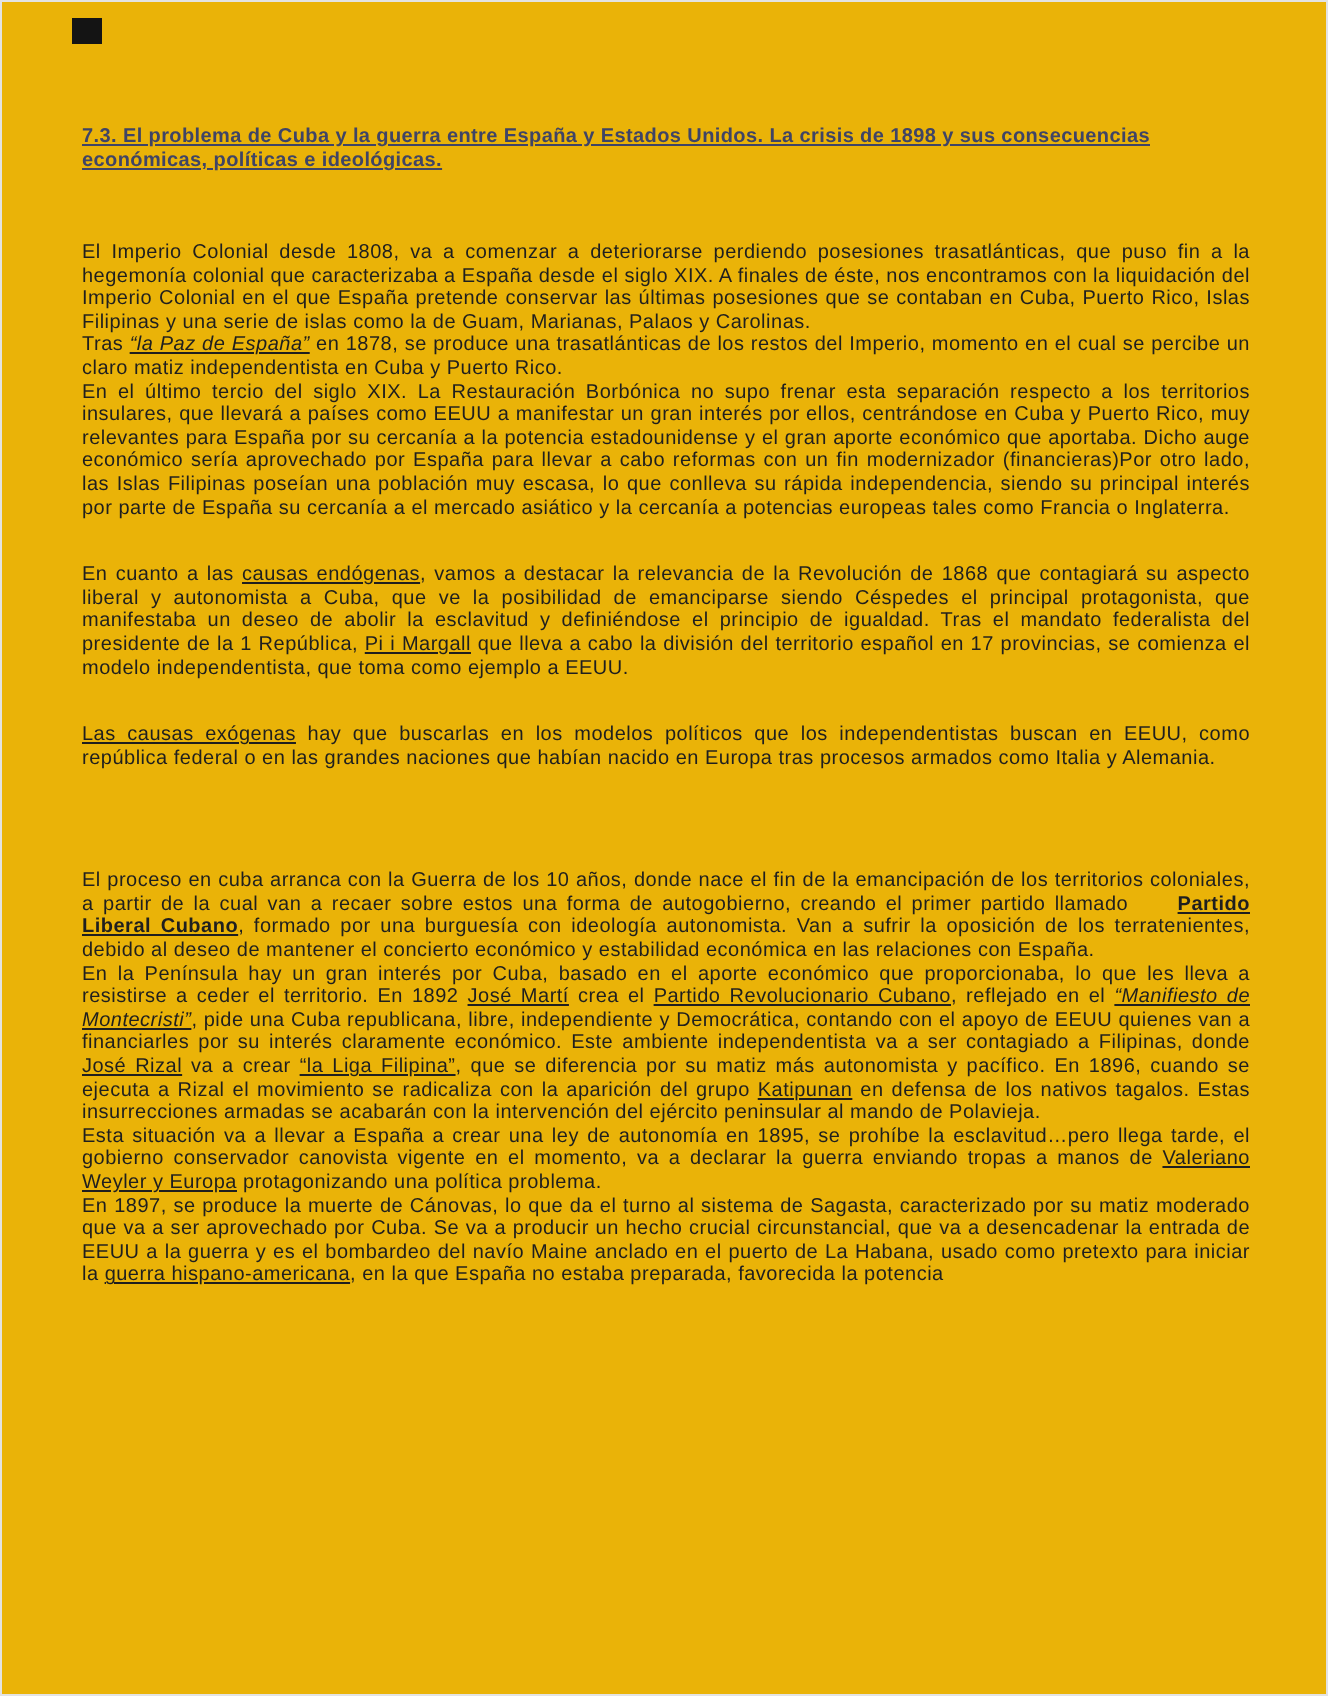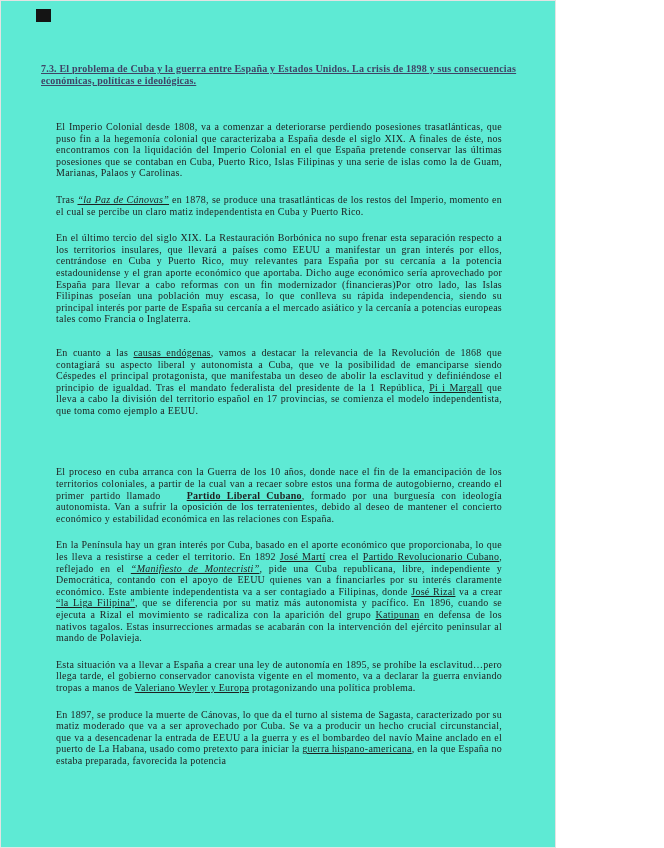--- a/index.html
+++ b/index.html
@@ -2,27 +2,27 @@
 <html><head>
 <meta charset="utf-8">
 <style>
   html, body {
     margin: 0;
     padding: 0;
     background: #ffffff;
   }
   .page {
     position: relative;
-    width: 556px;
+    width: 664px;
     height: 848px;
-    background: #5eead4;
+    background: #eab308;
     border: 1px solid #e3e3e3;
     box-sizing: border-box;
     overflow: hidden;
-    font-family: Liberation Serif, serif;
+    font-family: Liberation Sans, sans-serif;
     color: #1f1f1f;
   }
   .corner-mark {
     position: absolute;
     left: 35px;
     top: 8px;
     width: 15px;
     height: 13px;
     background: #141414;
   }
@@ -35,21 +35,21 @@
   .doc-title {
     font-size: 10px;
     line-height: 12px;
     font-weight: bold;
     color: #3f4466;
     text-decoration: underline;
     margin: 0 0 34px 0;
     letter-spacing: 0.2px;
   }
   .para {
-    margin: 15px;
+    margin: 0;
     font-size: 10px;
     line-height: 11.6px;
     letter-spacing: 0.25px;
     text-align: justify;
     color: #1f1f1f;
   }
   .sp0 { margin-top: 0; }
   .sp1 { margin-top: 22px; }
   .sp2 { margin-top: 50px; }
   .u { text-decoration: underline; }
@@ -58,22 +58,23 @@
 </style>
 </head>
 <body>
 
 <div class="page">
   <div class="corner-mark"></div>
   <div class="content">
     <h1 class="doc-title">7.3. El problema de Cuba y la guerra entre España y Estados Unidos. La crisis de 1898 y sus consecuencias económicas, políticas e ideológicas.</h1>
     <div>
         <p class="para sp0"><span>El Imperio Colonial desde 1808, va a comenzar a deteriorarse perdiendo posesiones trasatlánticas, que puso fin a la hegemonía colonial que caracterizaba a España desde el siglo XIX. A finales de éste, nos encontramos con la liquidación del Imperio Colonial en el que España pretende conservar las últimas posesiones que se contaban en Cuba, Puerto Rico, Islas Filipinas y una serie de islas como la de Guam, Marianas, Palaos y Carolinas.</span></p>
-        <p class="para sp0"><span>Tras </span><span class="u i">“la Paz de Cánovas”</span><span> en 1878, se produce una trasatlánticas de los restos del Imperio, momento en el cual se percibe un claro matiz independentista en Cuba y Puerto Rico.</span></p>
+        <p class="para sp0"><span>Tras </span><span class="u i">“la Paz de España”</span><span> en 1878, se produce una trasatlánticas de los restos del Imperio, momento en el cual se percibe un claro matiz independentista en Cuba y Puerto Rico.</span></p>
         <p class="para sp0"><span>En el último tercio del siglo XIX. La Restauración Borbónica no supo frenar esta separación respecto a los territorios insulares, que llevará a países como EEUU a manifestar un gran interés por ellos, centrándose en Cuba y Puerto Rico, muy relevantes para España por su cercanía a la potencia estadounidense y el gran aporte económico que aportaba. Dicho auge económico sería aprovechado por España para llevar a cabo reformas con un fin modernizador (financieras)Por otro lado, las Islas Filipinas poseían una población muy escasa, lo que conlleva su rápida independencia, siendo su principal interés por parte de España su cercanía a el mercado asiático y la cercanía a potencias europeas tales como Francia o Inglaterra.</span></p>
         <p class="para sp1"><span>En cuanto a las </span><span class="u">causas endógenas</span><span>, vamos a destacar la relevancia de la Revolución de 1868 que contagiará su aspecto liberal y autonomista a Cuba, que ve la posibilidad de emanciparse siendo Céspedes el principal protagonista, que manifestaba un deseo de abolir la esclavitud y definiéndose el principio de igualdad. Tras el mandato federalista del presidente de la 1 República, </span><span class="u">Pi i Margall</span><span> que lleva a cabo la división del territorio español en 17 provincias, se comienza el modelo independentista, que toma como ejemplo a EEUU.</span></p>
+        <p class="para sp1"><span class="u">Las causas exógenas</span><span> hay que buscarlas en los modelos políticos que los independentistas buscan en EEUU, como república federal o en las grandes naciones que habían nacido en Europa tras procesos armados como Italia y Alemania.</span></p>
         <p class="para sp2"><span>El proceso en cuba arranca con la Guerra de los 10 años, donde nace el fin de la emancipación de los territorios coloniales, a partir de la cual van a recaer sobre estos una forma de autogobierno, creando el primer partido llamado </span><span class="u b">Partido Liberal Cubano</span><span>, formado por una burguesía con ideología autonomista. Van a sufrir la oposición de los terratenientes, debido al deseo de mantener el concierto económico y estabilidad económica en las relaciones con España.</span></p>
         <p class="para sp0"><span>En la Península hay un gran interés por Cuba, basado en el aporte económico que proporcionaba, lo que les lleva a resistirse a ceder el territorio. En 1892 </span><span class="u">José Martí</span><span> crea el </span><span class="u">Partido Revolucionario Cubano</span><span>, reflejado en el </span><span class="u i">“Manifiesto de Montecristi”</span><span>, pide una Cuba republicana, libre, independiente y Democrática, contando con el apoyo de EEUU quienes van a financiarles por su interés claramente económico. Este ambiente independentista va a ser contagiado a Filipinas, donde </span><span class="u">José Rizal</span><span> va a crear </span><span class="u">“la Liga Filipina”</span><span>, que se diferencia por su matiz más autonomista y pacífico. En 1896, cuando se ejecuta a Rizal el movimiento se radicaliza con la aparición del grupo </span><span class="u">Katipunan</span><span> en defensa de los nativos tagalos. Estas insurrecciones armadas se acabarán con la intervención del ejército peninsular al mando de Polavieja.</span></p>
         <p class="para sp0"><span>Esta situación va a llevar a España a crear una ley de autonomía en 1895, se prohíbe la esclavitud…pero llega tarde, el gobierno conservador canovista vigente en el momento, va a declarar la guerra enviando tropas a manos de </span><span class="u">Valeriano Weyler y Europa</span><span> protagonizando una política problema.</span></p>
         <p class="para sp0"><span>En 1897, se produce la muerte de Cánovas, lo que da el turno al sistema de Sagasta, caracterizado por su matiz moderado que va a ser aprovechado por Cuba. Se va a producir un hecho crucial circunstancial, que va a desencadenar la entrada de EEUU a la guerra y es el bombardeo del navío Maine anclado en el puerto de La Habana, usado como pretexto para iniciar la </span><span class="u">guerra hispano-americana</span><span>, en la que España no estaba preparada, favorecida la potencia</span></p>
       </div>
   </div>
 </div>
 
 </body></html>

